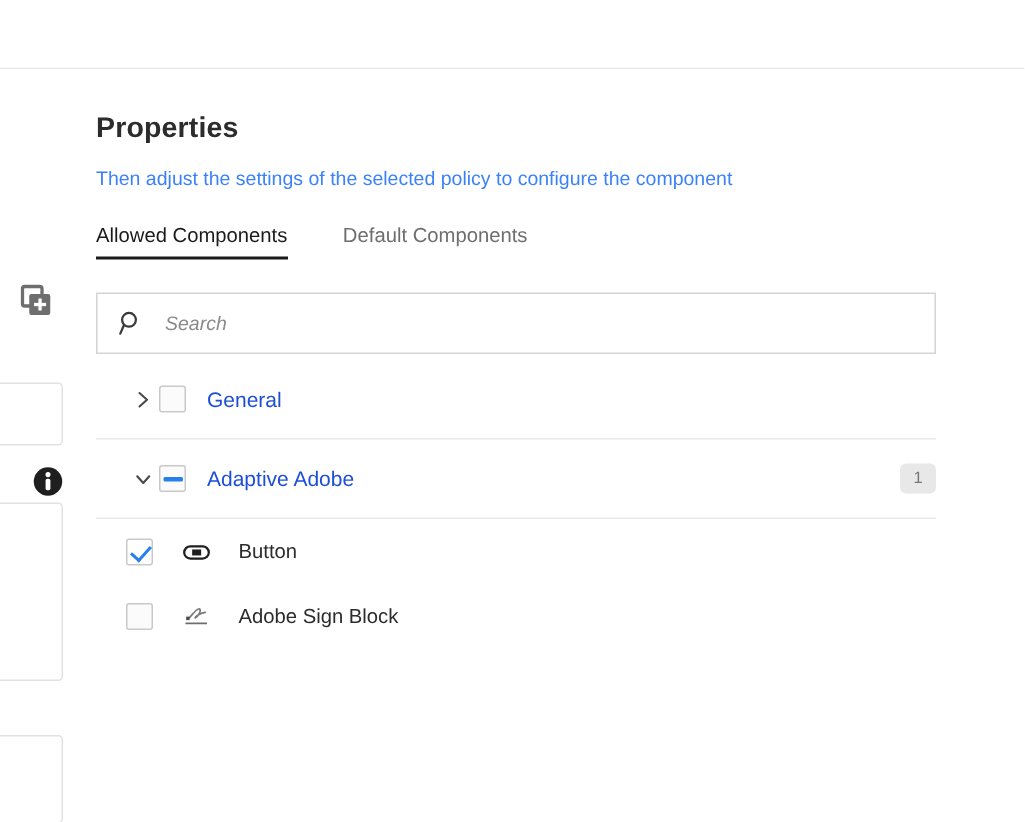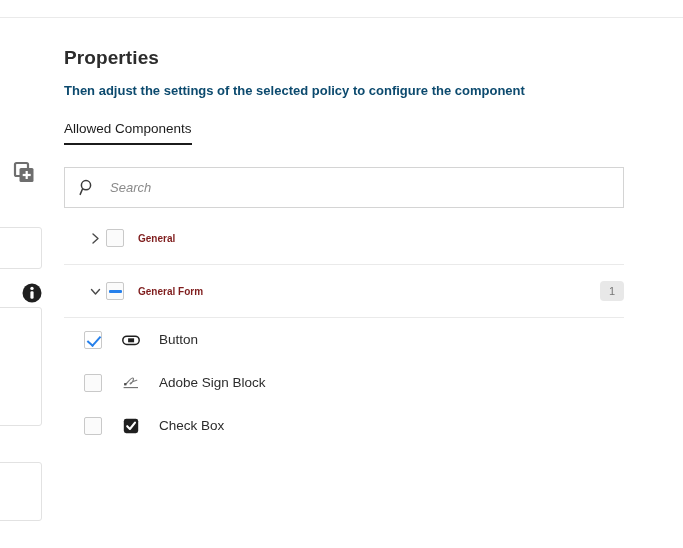--- a/index.html
+++ b/index.html
@@ -9,20 +9,21 @@
     width: 683px; height: 548px;
     background: #ffffff;
     font-family: "Liberation Sans", sans-serif;
     overflow: hidden;
   }
   .page {
     position: relative;
     width: 683px;
     height: 454px;
     background: #ffffff;
+    margin-top: 28px;
   }
 
   
   .top-rule {
     position: absolute;
     left: 0; top: 17px;
     width: 683px; height: 1px;
     background: #eaeaea;
   }
 
@@ -62,22 +63,22 @@
     font-size: 19px;
     font-weight: 700;
     color: #2c2c2c;
     letter-spacing: 0.1px;
   }
 
   .page-subtitle {
     margin: 0;
     padding-top: 14px;
     font-size: 13px;
-    color: #0c4a6e;
-    font-weight: 700;
+    color: #3b82f6;
+    font-weight: 400;
   }
 
   
   .tabs {
     position: relative;
     margin-top: 23px;
     height: 30px;
     display: flex;
     align-items: flex-start;
     gap: 37px;
@@ -143,23 +144,23 @@
   }
   .group-row .chev {
     width: 22px;
     display: flex;
     align-items: center;
     justify-content: center;
     margin-left: 20px;
     color: #4a4a4a;
   }
   .group-row .group-label {
-    font-size: 10px;
-    font-weight: 700;
-    color: #7f1d1d;
+    font-size: 14px;
+    font-weight: 400;
+    color: #1d4ed8;
     margin-left: 14px;
   }
   .badge {
     position: absolute;
     right: 0;
     top: 50%;
     transform: translateY(-50%);
     min-width: 24px;
     height: 20px;
     padding: 0 6px;
@@ -259,20 +260,21 @@
     </svg>
   </div>
 
   <div class="content">
 
     <h1 class="page-title">Properties</h1>
     <p class="page-subtitle">Then adjust the settings of the selected policy to configure the component</p>
 
     <div class="tabs">
       <div class="tab active">Allowed Components</div>
+      <div class="tab">Default Components</div>
     </div>
 
     <div class="search-box">
       <span>
         <svg width="17" height="17" viewBox="0 0 17 17">
           <circle cx="7" cy="6.2" r="4.6" fill="none" stroke="#3a3a3a" stroke-width="1.5"></circle>
           <line x1="3.6" y1="9.8" x2="1.2" y2="15.4" stroke="#3a3a3a" stroke-width="1.5" stroke-linecap="round"></line>
         </svg>
       </span>
       <input class="search-input" type="text" placeholder="Search" style="">
@@ -290,21 +292,21 @@
         <span class="group-label">General</span>
       </div>
 
       <div class="group-row">
         <span class="chev">
           <svg width="13" height="11" viewBox="0 0 13 11">
             <polyline points="2.5,3.5 6.5,8 10.5,3.5" fill="none" stroke="#4a4a4a" stroke-width="1.4" stroke-linecap="round" stroke-linejoin="round"></polyline>
           </svg>
         </span>
         <span class="cb indeterminate"></span>
-        <span class="group-label">General Form</span>
+        <span class="group-label">Adaptive Adobe</span>
         <span class="badge">1</span>
       </div>
 
       <div>
 
         <div class="comp-row">
           <span class="cb-wrap">
             <span class="cb checked"></span>
           </span>
           <span class="comp-icon">
@@ -325,29 +327,17 @@
               <path d="M4.5 11.5 C6.5 10 9 5.5 11.5 5 C13.5 4.7 12 8.5 10.5 10 C9.5 11 8.5 11.3 9.5 10.2 C11 8.6 14 7.6 15.8 7.2" fill="none" stroke="#7a7a7a" stroke-width="1.15" stroke-linecap="round"></path>
               <rect x="3.1" y="10.1" width="2.3" height="2.3" fill="#4a4a4a"></rect>
               <line x1="2.6" y1="14.6" x2="17" y2="14.6" stroke="#6e6e6e" stroke-width="1.1"></line>
             </svg>
           </span>
           <span class="comp-label">Adobe Sign Block</span>
         </div>
 
 
 
-        <div class="comp-row">
-          <span class="cb-wrap">
-            <span class="cb"></span>
-          </span>
-          <span class="comp-icon">
-            <svg width="20" height="20" viewBox="0 0 20 20">
-              <rect x="2.8" y="2.8" width="14.4" height="14.4" rx="2.4" fill="#1f1f1f"></rect>
-              <polyline points="6.2,10.2 8.9,13 14,6.6" fill="none" stroke="#ffffff" stroke-width="2.1" stroke-linecap="round" stroke-linejoin="round"></polyline>
-            </svg>
-          </span>
-          <span class="comp-label">Check Box</span>
-        </div>
 
       </div>
     </div>
   </div>
 </div>
 
 </body></html>

